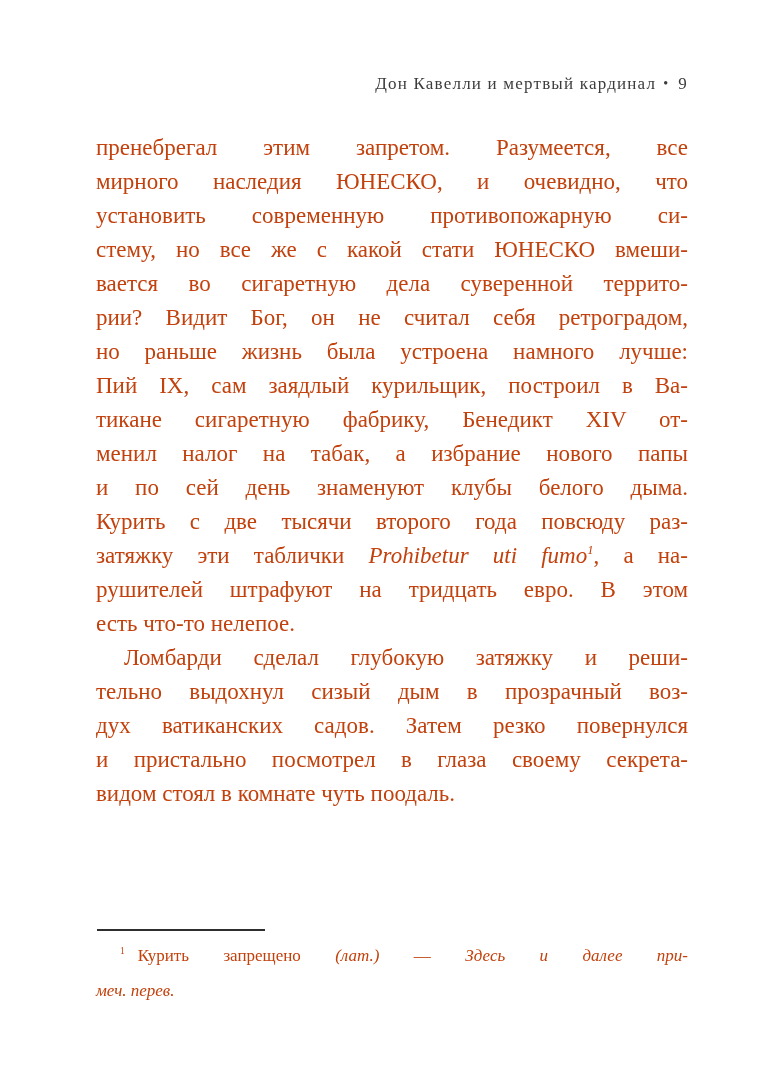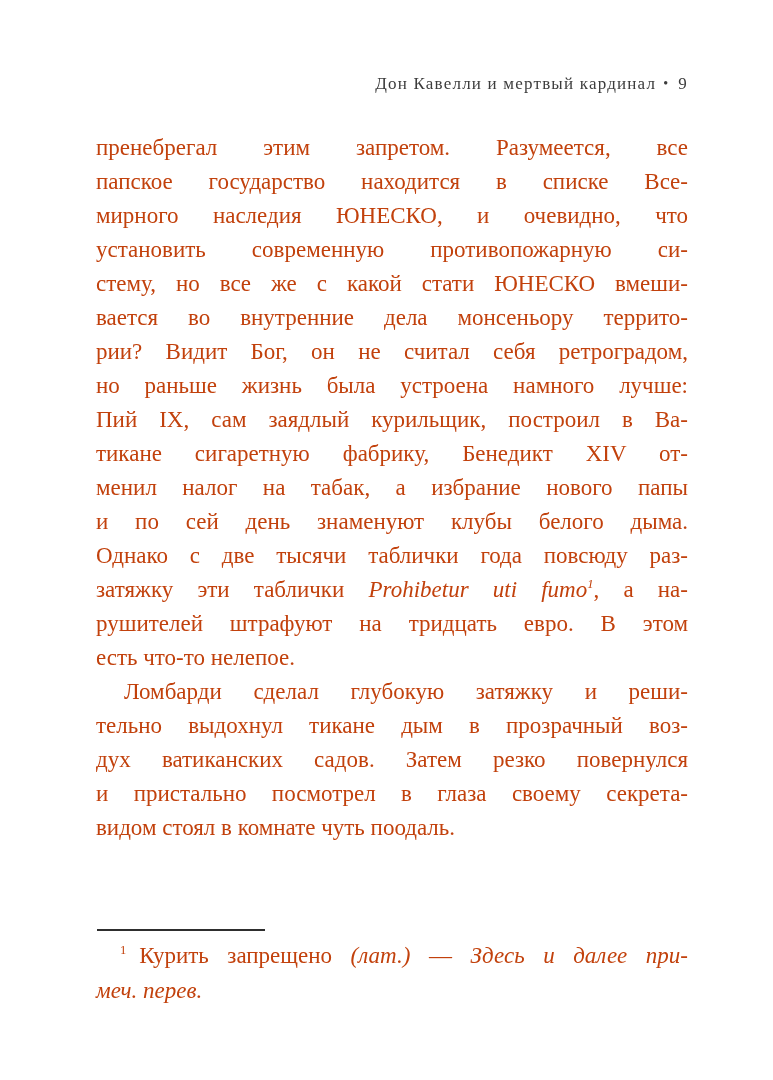--- a/index.html
+++ b/index.html
@@ -65,56 +65,55 @@
     height: 2px;
     background: #2e2e2e;
   }
   .footnote {
     position: absolute;
     top: 938px;
     left: 96px;
     right: 85px;
   }
   .footnote .line {
-    font-size: 23px;
+    font-size: 17px;
     line-height: 35px;
   }
   .footnote .seg-sup { margin-right: 13px; }
 </style>
 </head>
 <body>
 
 <div class="page">
 
   <div class="running-header">
     <span>Дон Кавелли и мертвый кардинал</span><span class="sep-dot">•</span><span>9</span>
   </div>
 
   <div class="text-block">
       <div class="paragraph">
         <div class="line"><span class="seg-normal">пренебрегал этим запретом. Разумеется, все</span></div>
-        <div class="line"><span class="seg-normal">папское государство находится в списке Все-</span></div>
         <div class="line"><span class="seg-normal">мирного наследия ЮНЕСКО, и очевидно, что</span></div>
         <div class="line"><span class="seg-normal">установить современную противопожарную си-</span></div>
         <div class="line"><span class="seg-normal">стему, но все же с какой стати ЮНЕСКО вмеши-</span></div>
-        <div class="line"><span class="seg-normal">вается во внутренние дела монсеньору террито-</span></div>
+        <div class="line"><span class="seg-normal">вается во сигаретную дела суверенной террито-</span></div>
         <div class="line"><span class="seg-normal">рии? Видит Бог, он не считал себя ретроградом,</span></div>
         <div class="line"><span class="seg-normal">но раньше жизнь была устроена намного лучше:</span></div>
         <div class="line"><span class="seg-normal">Пий IX, сам заядлый курильщик, построил в Ва-</span></div>
         <div class="line"><span class="seg-normal">тикане сигаретную фабрику, Бенедикт XIV от-</span></div>
         <div class="line"><span class="seg-normal">менил налог на табак, а избрание нового папы</span></div>
         <div class="line"><span class="seg-normal">и по сей день знаменуют клубы белого дыма.</span></div>
-        <div class="line"><span class="seg-normal">Однако с две тысячи таблички года повсюду раз-</span></div>
+        <div class="line"><span class="seg-normal">Курить с две тысячи второго года повсюду раз-</span></div>
         <div class="line"><span class="seg-normal">затяжку эти таблички </span><span class="seg-italic">Prohibetur uti fumo</span><span class="seg-sup-italic">1</span><span class="seg-normal">, а на-</span></div>
         <div class="line"><span class="seg-normal">рушителей штрафуют на тридцать евро. В этом</span></div>
         <div class="line no-just"><span class="seg-normal">есть что-то нелепое.</span></div>
       </div>
       <div class="paragraph">
         <div class="line" style="padding-left: 28px;"><span class="seg-normal">Ломбарди сделал глубокую затяжку и реши-</span></div>
-        <div class="line"><span class="seg-normal">тельно выдохнул тикане дым в прозрачный воз-</span></div>
+        <div class="line"><span class="seg-normal">тельно выдохнул сизый дым в прозрачный воз-</span></div>
         <div class="line"><span class="seg-normal">дух ватиканских садов. Затем резко повернулся</span></div>
         <div class="line"><span class="seg-normal">и пристально посмотрел в глаза своему секрета-</span></div>
         <div class="line no-just"><span class="seg-normal">видом стоял в комнате чуть поодаль.</span></div>
       </div>
     </div>
 
   <div class="footnote-rule"></div>
 
   <div class="footnote">
       <div class="line" style="padding-left: 24px;"><span class="seg-sup">1</span><span class="seg-normal">Курить запрещено </span><span class="seg-italic">(лат.)</span><span class="seg-normal"> — </span><span class="seg-italic">Здесь и далее при-</span></div>

